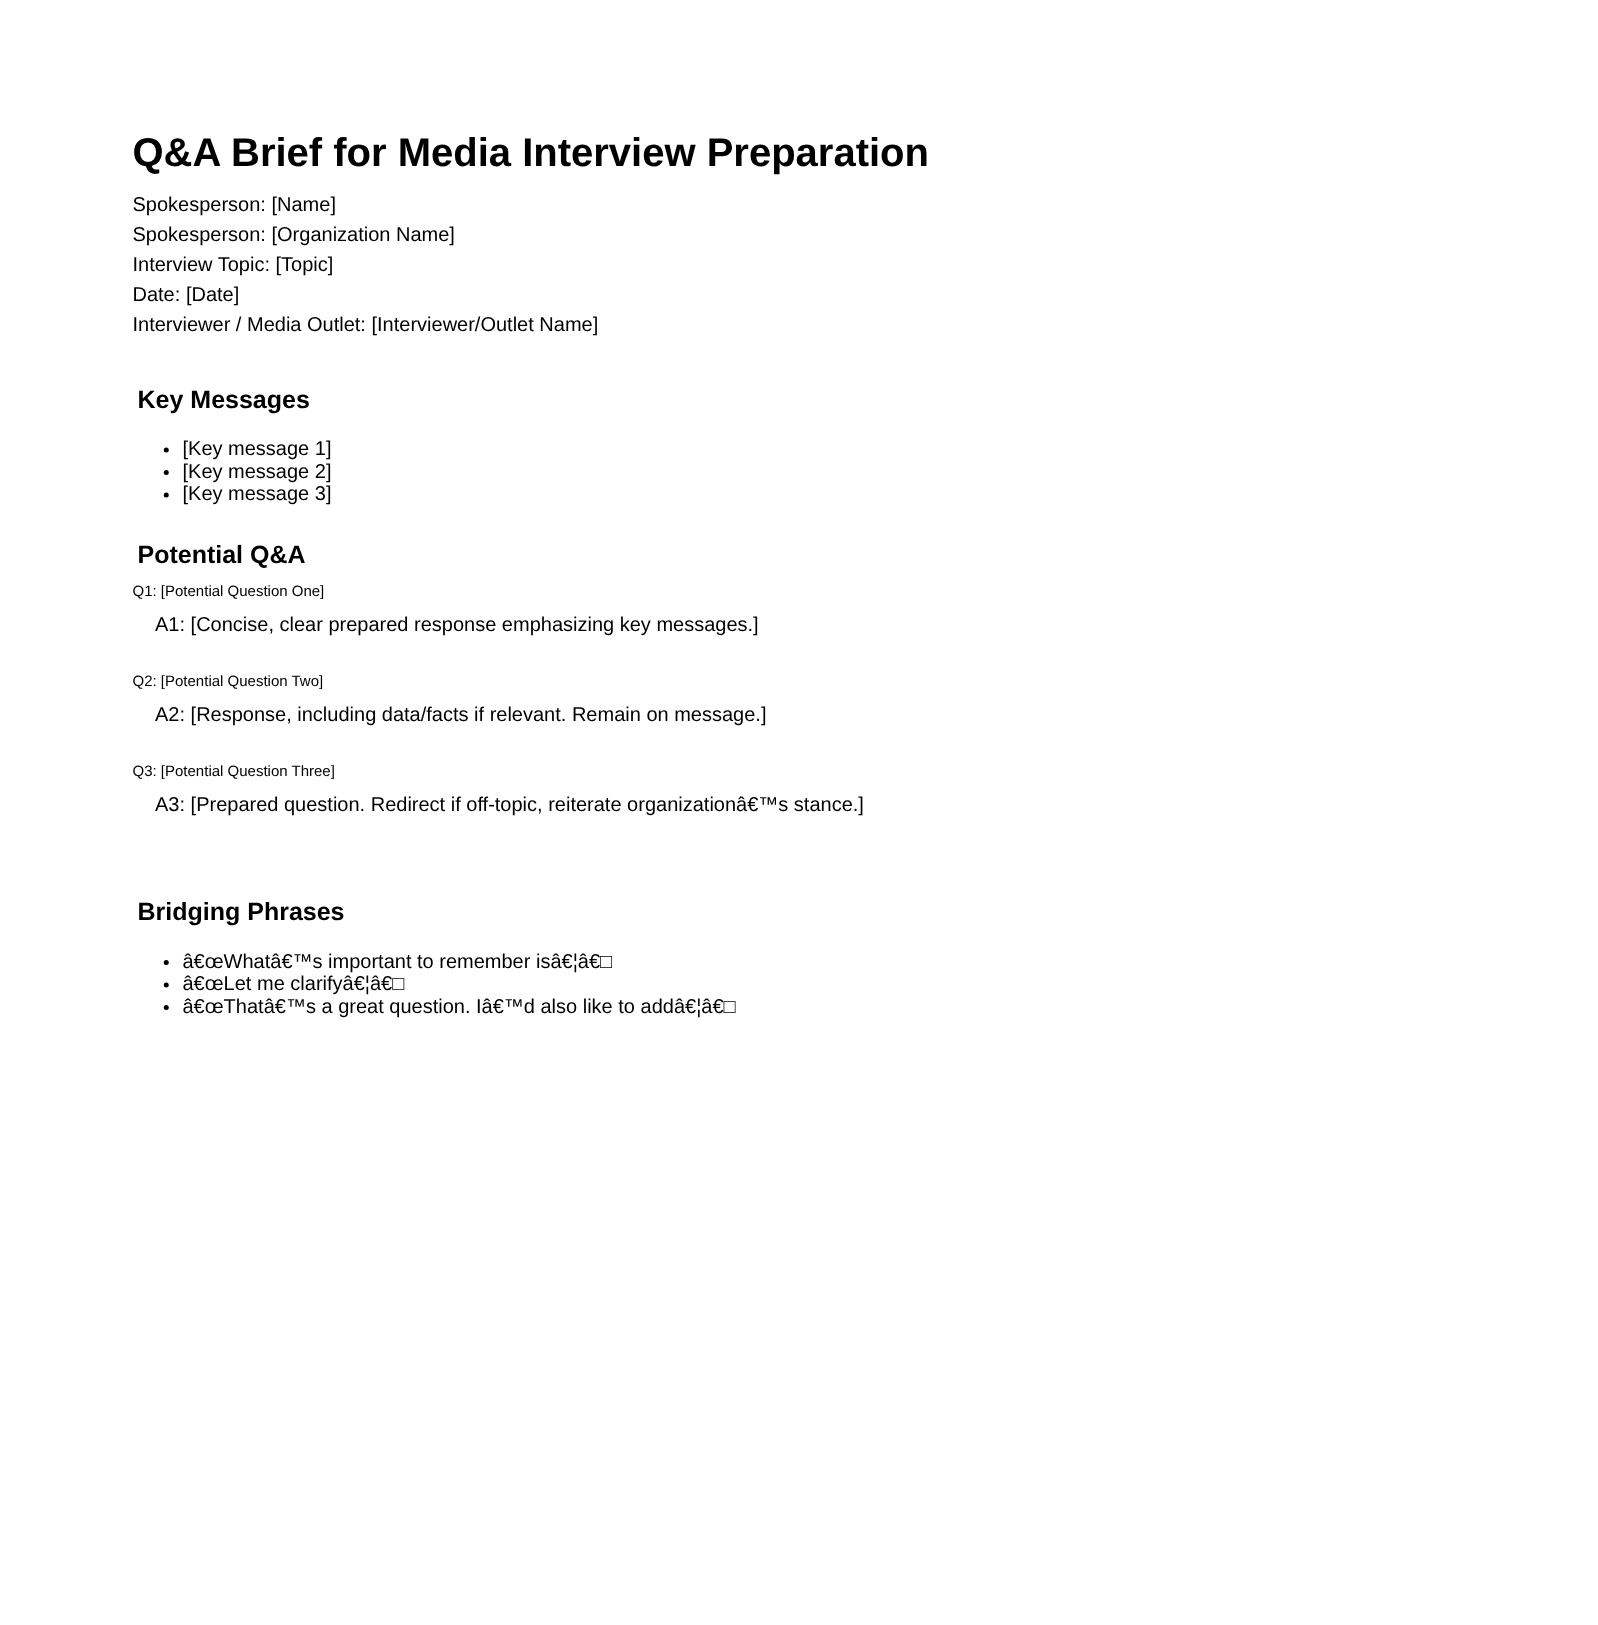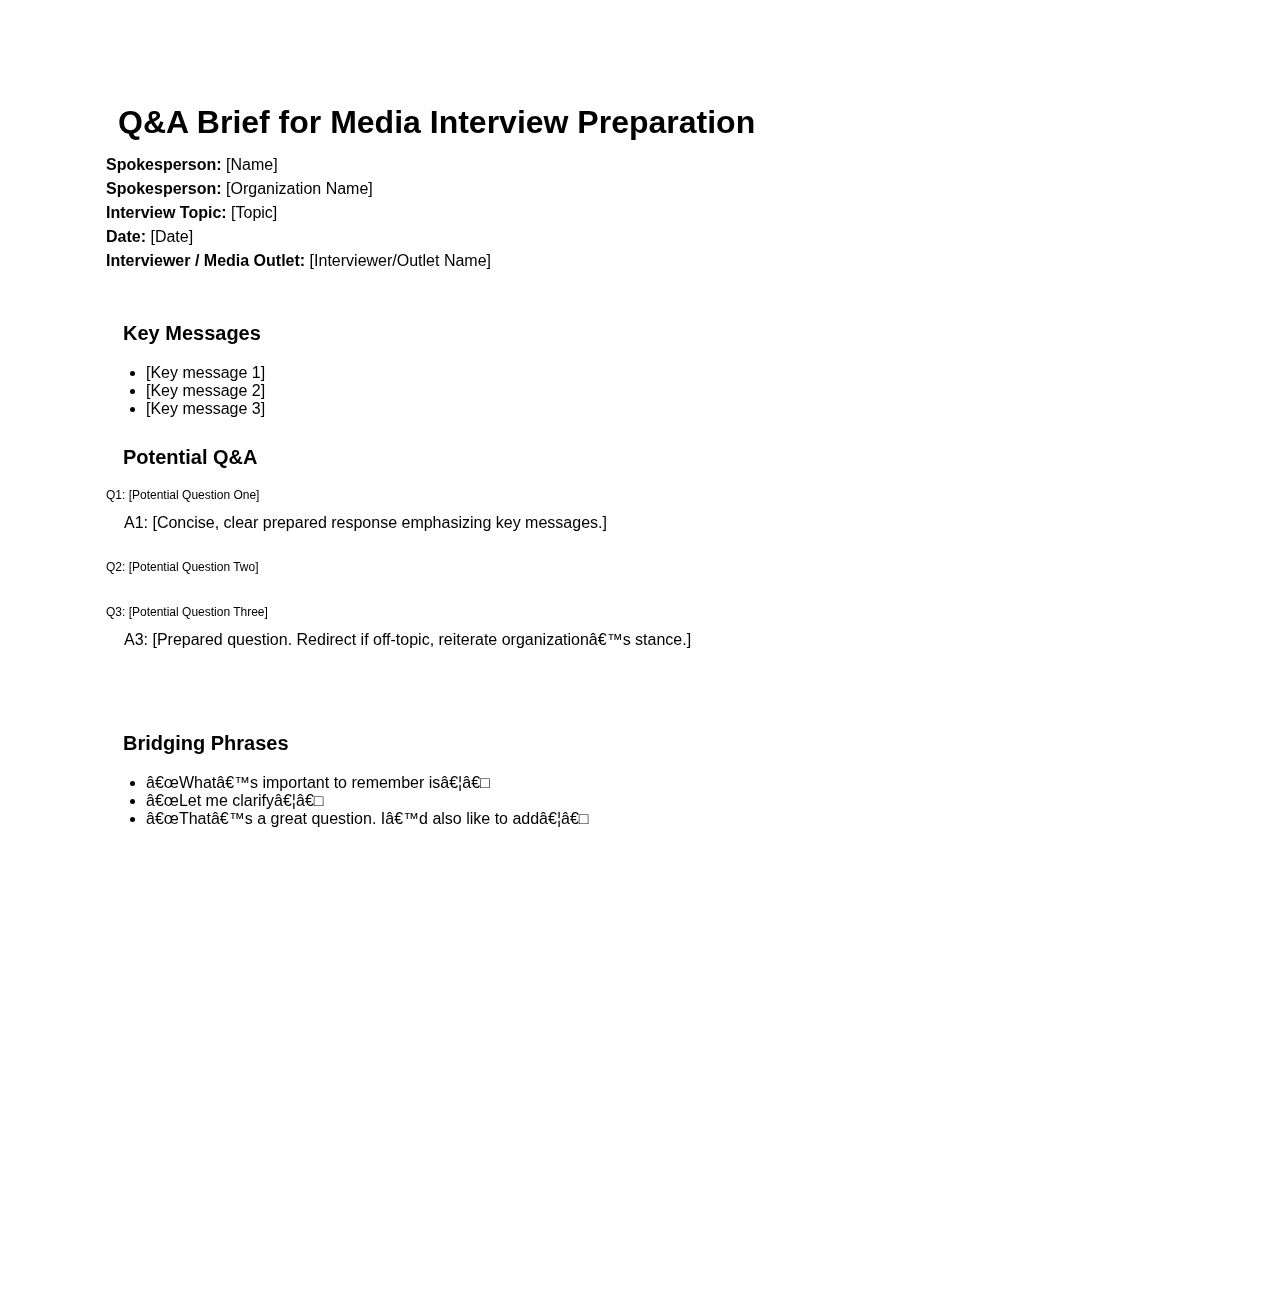--- a/index.html
+++ b/index.html
@@ -20,41 +20,41 @@
       left: 106px;
       top: 0;
       width: 1060px;
     }
     h1 {
       font-size: 32px;
       font-weight: bold;
       margin: 0;
       position: absolute;
       top: 104px;
-      left: 12px;
+      left: 0;
       line-height: 37px;
       white-space: nowrap;
     }
     .meta {
       position: absolute;
       top: 153px;
       left: 0;
     }
     .meta-line {
       height: 24px;
       line-height: 24px;
       white-space: nowrap;
     }
     .meta-label {
-      font-weight: bold;
+      font-weight: normal;
     }
     h2 {
       font-size: 20px;
       font-weight: bold;
-      margin: 17px;
+      margin: 4px;
       line-height: 23px;
       white-space: nowrap;
     }
     ul {
       margin: 0;
       padding: 0 0 0 40px;
       list-style: disc;
     }
     li {
       line-height: 18px;
@@ -119,20 +119,21 @@
   <div class="section" style="top:429px;">
     <h2>Potential Q&amp;A</h2>
 
     <div style="margin-top:8px;">
       <div class="q-title">Q1: [Potential Question One]</div>
       <div class="answer" style="margin-top:8px;">A1: [Concise, clear prepared response emphasizing key messages.]</div>
     </div>
 
     <div style="margin-top:26px;">
       <div class="q-title">Q2: [Potential Question Two]</div>
+      <div class="answer" style="margin-top:8px;">A2: [Response, including data/facts if relevant. Remain on message.]</div>
     </div>
 
     <div style="margin-top:26px;">
       <div class="q-title">Q3: [Potential Question Three]</div>
       <div class="answer" style="margin-top:8px;">A3: [Prepared question. Redirect if off-topic, reiterate organizationâ€™s stance.]</div>
     </div>
   </div>
 
   <div class="section" style="top:715px;">
     <h2>Bridging Phrases</h2>

